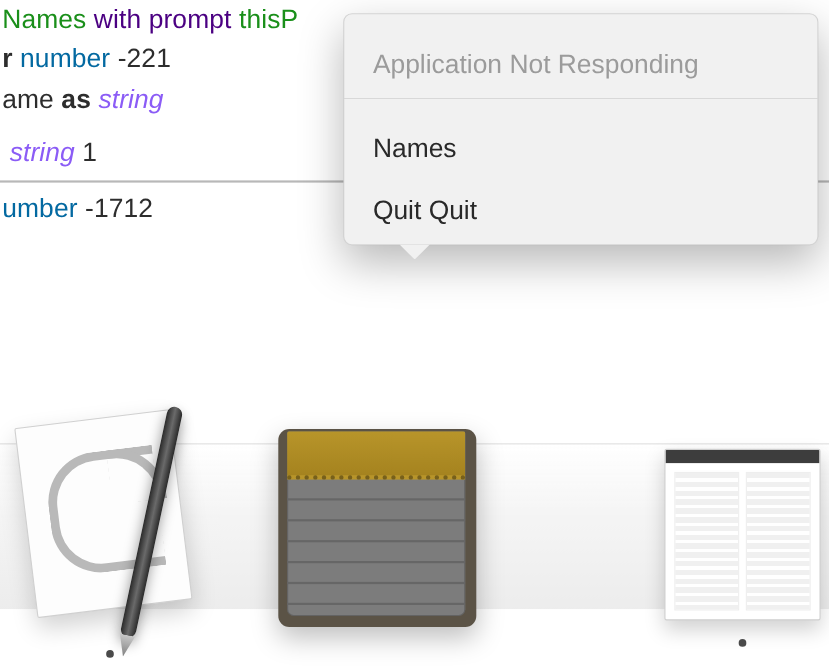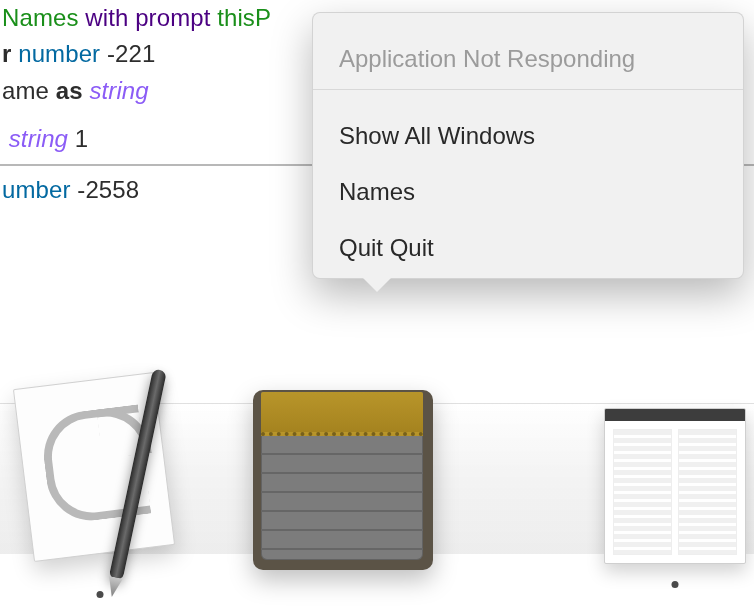--- a/index.html
+++ b/index.html
@@ -261,33 +261,30 @@
 </head>
 <body>
 
 <div class="code-area">
   <div class="row"><span class="tok-green">Names </span><span class="tok-purple">with prompt</span><span class="tok-green"> thisP</span></div>
   <div class="row"><span class="bold tok-body">r</span><span class="tok-blue-n"> number</span><span class="tok-body"> -221</span></div>
   <div class="row"><span class="tok-body">ame </span><span class="bold tok-body">as</span><span class="tok-blue"> string</span></div>
   <div class="row" style="height:8px"></div>
   <div class="row"><span class="tok-blue"> string</span><span class="tok-body"> 1</span></div>
   <div class="divider"></div>
-  <div class="row"><span class="tok-blue-n">umber</span><span class="tok-body"> -2558</span></div>
+  <div class="row"><span class="tok-blue-n">umber</span><span class="tok-body"> -1712</span></div>
 </div>
 
 <div class="menu">
   <div class="sect">
     <div class="mi disabled">
       <span>Application Not Responding</span>
     </div>
   </div>
   <div class="sect">
-    <div class="mi">
-      <span>Show All Windows</span>
-    </div>
     <div class="mi">
       <span>Names</span>
     </div>
     <div class="mi">
       <span>Quit Quit</span>
     </div>
   </div>
 </div>
 
 <div class="dock">

